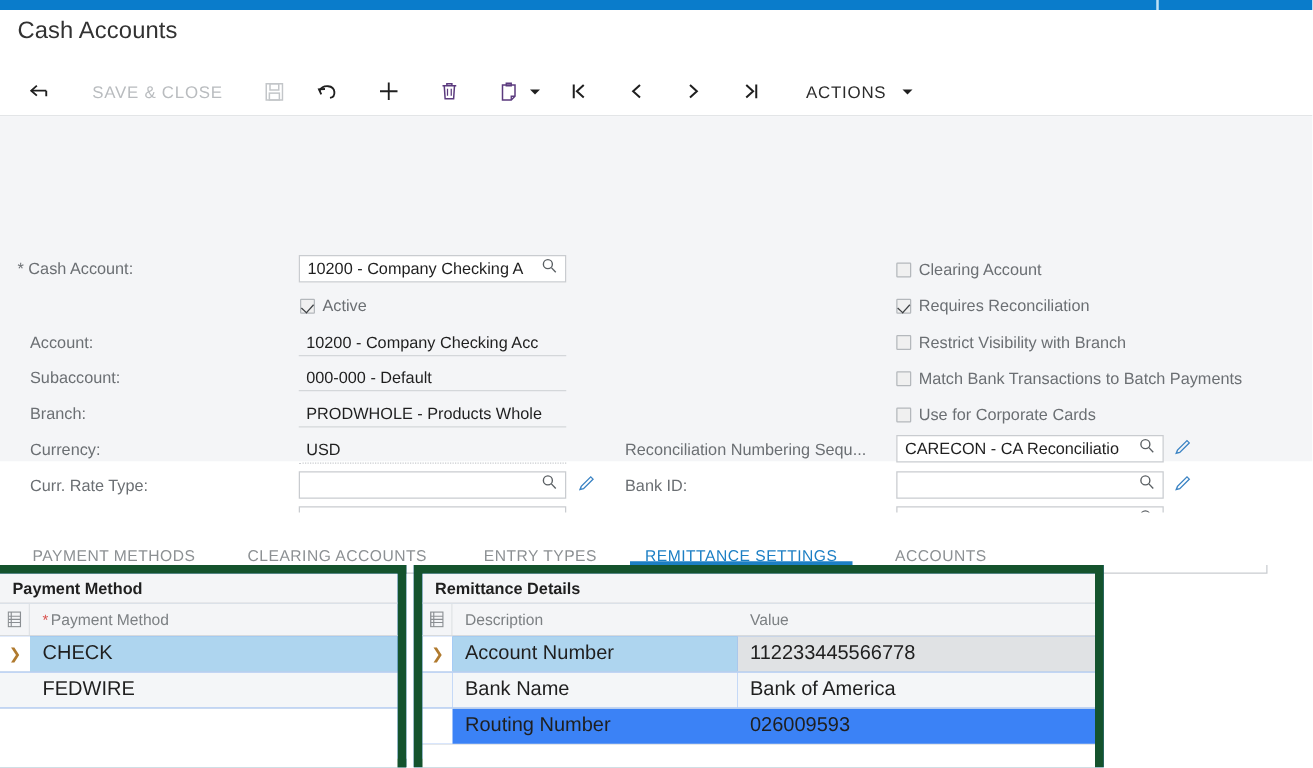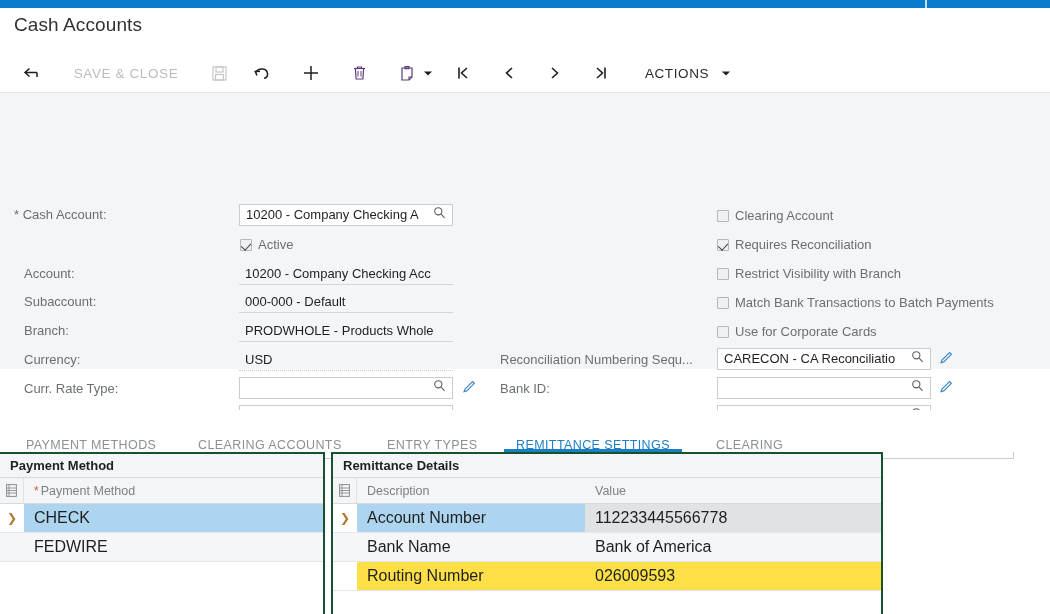--- a/index.html
+++ b/index.html
@@ -74,21 +74,21 @@
   .tab {
     position:absolute; top:0; height:42px; display:flex; align-items:flex-end;
     font-size:12.5px; letter-spacing:.4px; color:#8c9093; cursor:pointer; white-space:nowrap;
   }
   .tab.active { color:#1c7fc4; }
   .tab.active::after {
     content:""; position:absolute; left:0; right:0; bottom:0; height:3px; background:#1c7fc4;
   }
 
   
-  .grid { position:absolute; background:#fde047; border:2px solid #14532d; }
+  .grid { position:absolute; background:#3b82f6; border:7px solid #14532d; }
   .grid-title {
     height:24px; background:#f4f5f7; border-bottom:1px solid #d7dadd;
     display:flex; align-items:center; padding-left:10px;
     font-size:13px; font-weight:bold; color:#1f1f1f;
   }
   .grid-head {
     height:26px; background:#f4f5f7; border-bottom:1px solid #d7dadd;
     display:flex; align-items:stretch;
   }
   .gh-cell {
@@ -392,21 +392,21 @@
     <div class="tab" style="left:198px;">
       <span>CLEARING ACCOUNTS</span>
     </div>
     <div class="tab" style="left:387px;">
       <span>ENTRY TYPES</span>
     </div>
     <div class="tab active" style="left:516px; padding:0 12px; margin-left:-12px;">
       <span>REMITTANCE SETTINGS</span>
     </div>
     <div class="tab" style="left:716px;">
-      <span>CLEARING</span>
+      <span>ACCOUNTS</span>
     </div>
   </div>
 
   <div class="grid" style="left:0px; top:452px; width:325px; height:162px; border-left:none;">
     <div class="grid-title">Payment Method</div>
     <div class="grid-head">
       <div class="gh-icon">
         <svg width="11" height="13" viewBox="0 0 11 13">
           <rect x="0.6" y="0.6" width="9.8" height="11.8" fill="none" stroke="#8a8e92" stroke-width="1"></rect>
           <path d="M0.6 4 L10.4 4 M0.6 6.5 L10.4 6.5 M0.6 9 L10.4 9" stroke="#8a8e92" stroke-width="0.9"></path>

